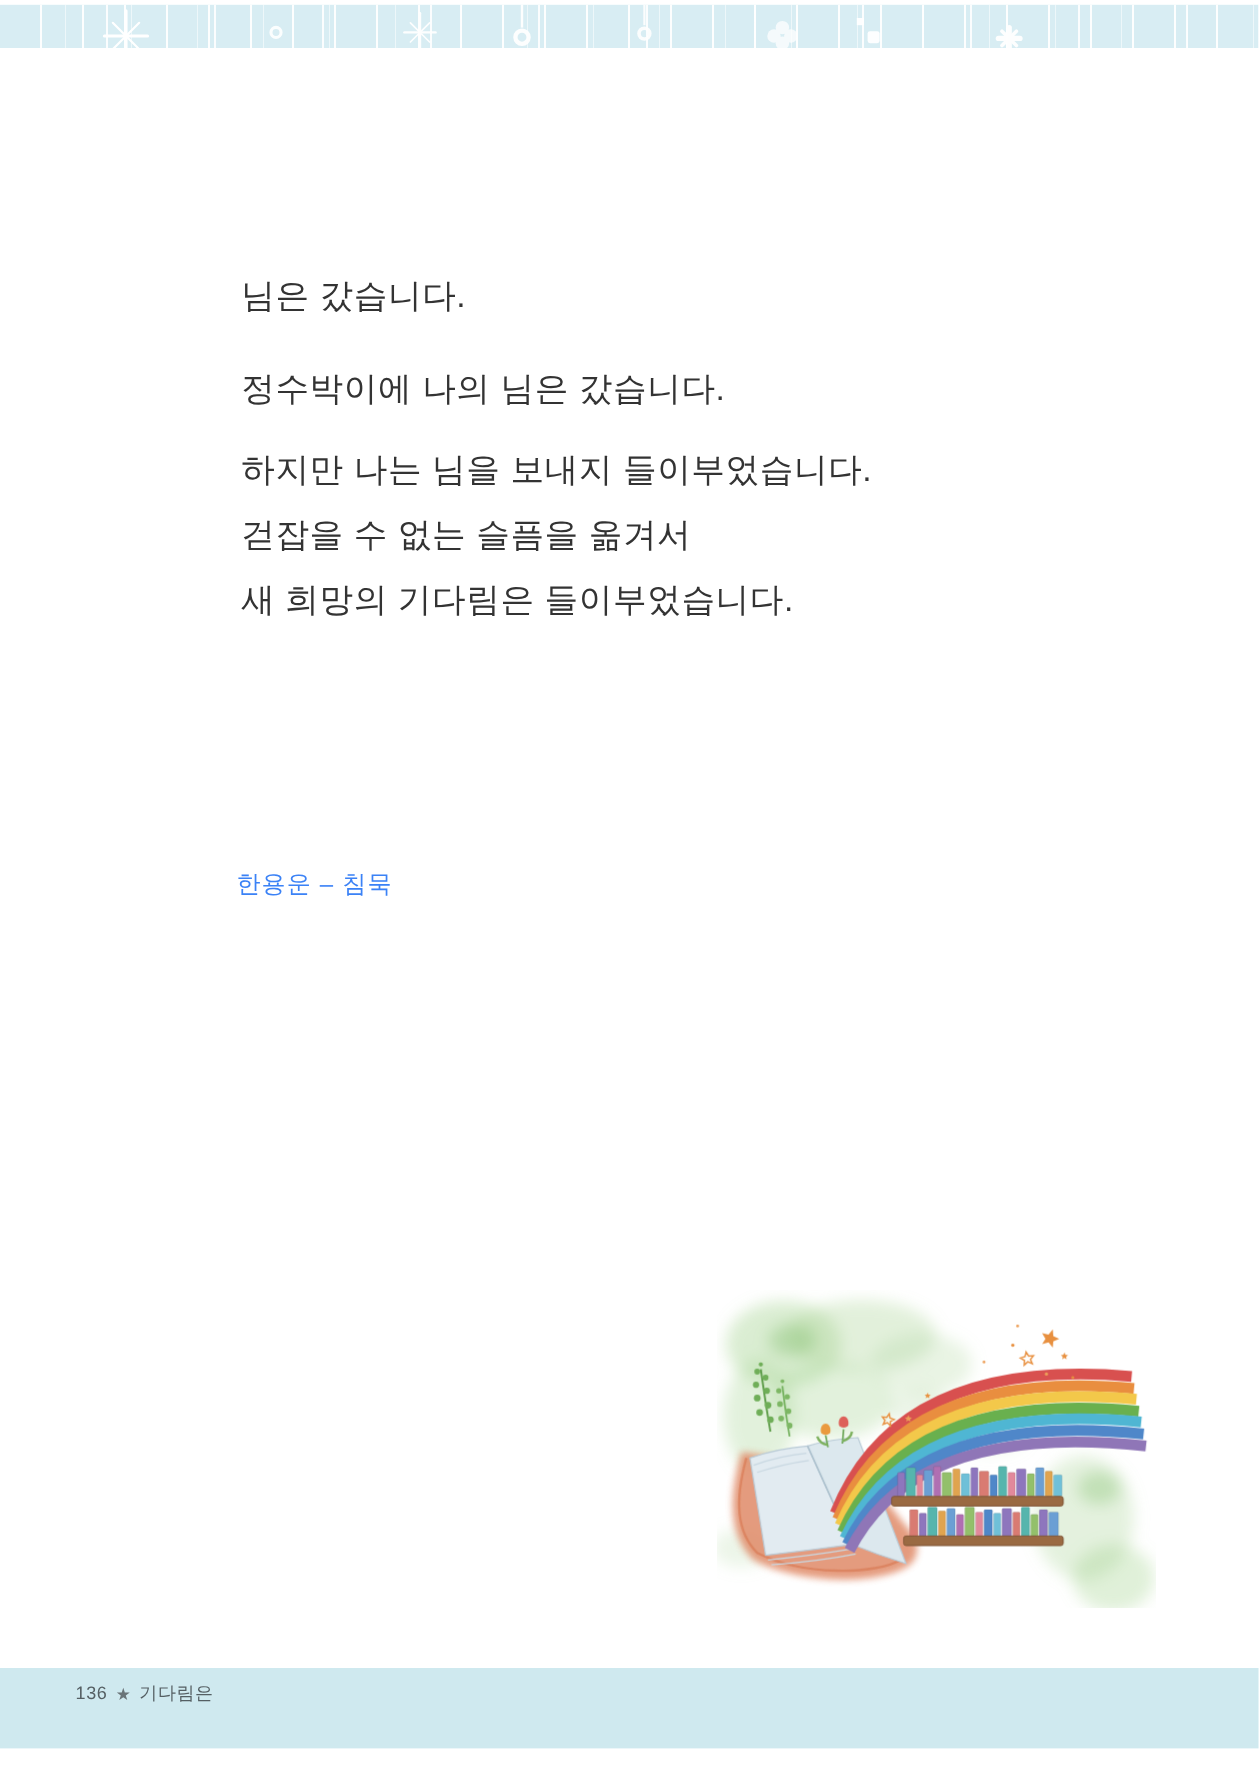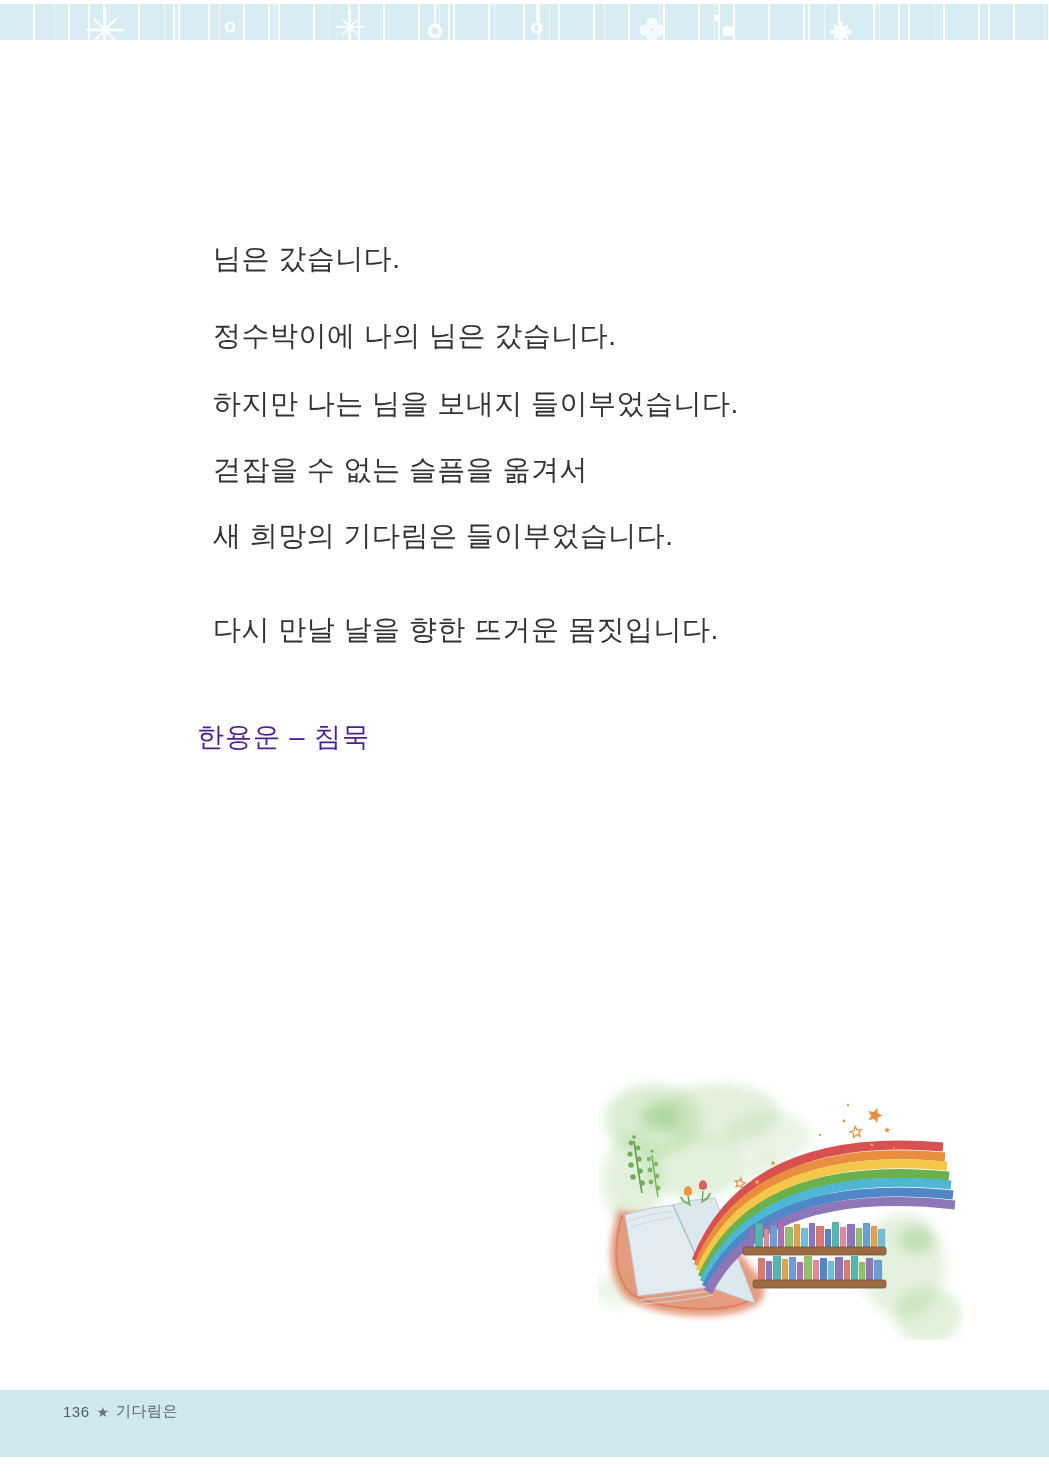--- a/index.html
+++ b/index.html
@@ -13,29 +13,29 @@
     background-color:#d8edf3;
     background-image:
       repeating-linear-gradient(90deg, rgba(255,255,255,0) 0 33px, rgba(255,255,255,.95) 33px 35px),
       repeating-linear-gradient(90deg, rgba(255,255,255,0) 0 88px, rgba(255,255,255,.9) 88px 90px),
       repeating-linear-gradient(90deg, rgba(255,255,255,0) 0 54px, rgba(255,255,255,.55) 54px 55px);
   }
   .header-band svg{position:absolute;left:0;top:0;overflow:visible;}
   
   .poem{position:absolute;left:197px;top:0;width:640px;color:#333;}
   .stanza{position:absolute;left:0;margin:0;white-space:nowrap;}
-  .stanza p{margin:16px;font-size:28px;line-height:50px;letter-spacing:.5px;color:#333;}
+  .stanza p{margin:4px;font-size:28px;line-height:50px;letter-spacing:.5px;color:#333;}
   #stanza-1{top:218px;}
   #stanza-2{top:295px;}
   #stanza-3{top:363px;}
   #stanza-4{top:589px;}
   #stanza-4 p{line-height:49px;}
   .attribution{
     position:absolute;left:197px;top:722px;margin:0;
-    font-size:27px;line-height:30px;letter-spacing:1px;color:#4c1d95;white-space:nowrap;text-align:right;
+    font-size:20px;line-height:30px;letter-spacing:1px;color:#3b82f6;white-space:nowrap;text-align:right;
   }
   
   .illustration{position:absolute;left:598px;top:1075px;width:365px;height:265px;}
   
   .footer-band{
     position:absolute;left:0;top:1390px;width:1049px;height:67px;
     background:#cfe9ef;
   }
   .footer-inner{
     position:absolute;left:63px;top:12px;display:flex;align-items:center;gap:7px;
@@ -104,21 +104,20 @@
     </div>
     <div class="stanza" id="stanza-2">
       <p>정수박이에 나의 님은 갔습니다.</p>
     </div>
     <div class="stanza" id="stanza-3">
       <p>하지만 나는 님을 보내지 들이부었습니다.</p>
       <p>걷잡을 수 없는 슬픔을 옮겨서</p>
       <p>새 희망의 기다림은 들이부었습니다.</p>
     </div>
     <div class="stanza" id="stanza-4">
-      <p>다시 만날 날을 향한 뜨거운 몸짓입니다.</p>
     </div>
   </div>
   <p class="attribution">한용운 – 침묵</p>
 
   <svg class="illustration" viewBox="0 0 365 265">
     <defs>
       <filter id="wc" x="-40%" y="-40%" width="180%" height="180%">
           <feGaussianBlur stdDeviation="6"></feGaussianBlur>
         </filter>
       <filter id="wc2" x="-40%" y="-40%" width="180%" height="180%">

